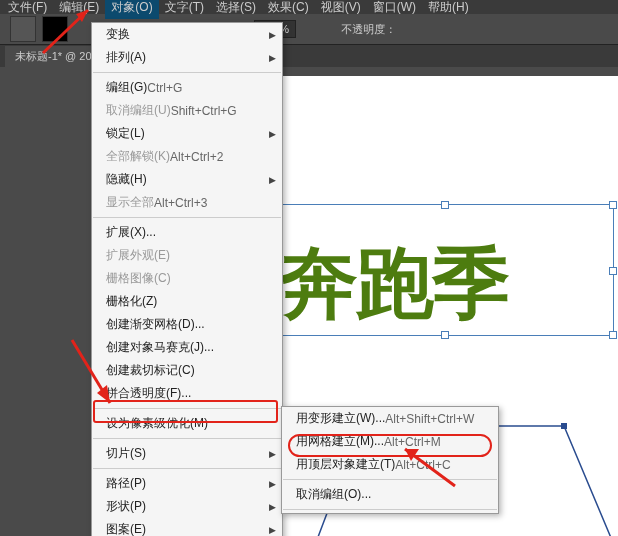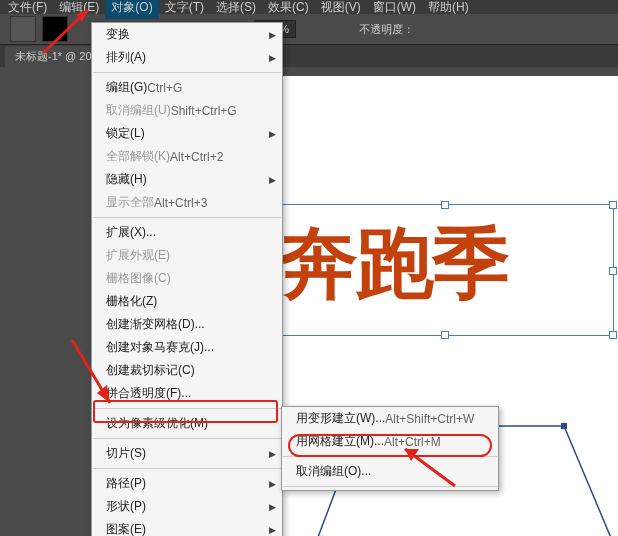--- a/index.html
+++ b/index.html
@@ -2,27 +2,27 @@
 <html><head>
 <meta charset="utf-8">
 <style>
 body{margin:0;font-family:"Microsoft YaHei",sans-serif;font-size:12px;background:#4a4a4a;overflow:hidden;width:618px;height:536px;position:relative}
 .menubar{background:#3a3a3a;height:14px;display:flex;align-items:center;padding-left:2px}
 .menubar span{color:#ccc;padding:3px 6px;cursor:default}
 .menubar span.active{background:#0c4a6e}
 .toolbar{background:#4a4a4a;height:30px;border-bottom:1px solid #222;display:flex;align-items:center;padding-left:10px;gap:6px}
 .tbtn{width:24px;height:24px;background:#555;border:1px solid #333}
 .zoom-box{margin-left:180px;background:#333;color:#ddd;padding:2px 6px;border:1px solid #222;font-size:11px}
-.opacity{color:#ccc;margin-left:57px;font-size:11px}
+.opacity{color:#ccc;margin-left:39px;font-size:11px}
 .tabbar{background:#3a3a3a;height:22px;display:flex;align-items:center;padding-left:5px}
 .tab{color:#ccc;font-size:11px;padding:3px 10px;background:#4a4a4a;border-right:1px solid #222}
 .canvas{position:absolute;left:280px;top:76px;right:0;bottom:0;background:#fff}
 .sel{position:absolute;border:1px solid #4a7eb8}
 .handle{position:absolute;width:6px;height:6px;background:#fff;border:1px solid #4a7eb8}
-.bigtext{position:absolute;left:0;top:136px;font-size:78px;font-weight:900;color:#c2410c;letter-spacing:-2px;white-space:nowrap}
+.bigtext{position:absolute;left:0;top:156px;font-size:78px;font-weight:900;color:#4d7c0f;letter-spacing:-2px;white-space:nowrap}
 .poly{position:absolute;left:30px;top:345px}
 .menu{position:absolute;background:#f5f5f5;border:1px solid #999;box-shadow:2px 2px 6px rgba(0,0,0,.3);font-size:12px}
 .menu1{left:91px;top:22px;width:190px}
 .mi{display:flex;justify-content:flex-start;align-items:center;padding:3px 10px 3px 14px;color:#222;cursor:default;position:relative}
 .mi.dis{color:#999}
 .sep{border-top:1px solid #ccc;margin:3px 1px}
 .arrow{position:absolute;right:6px;font-size:9px;color:#444}
 .sc{color:#666;font-size:12px}
 .menu2{left:281px;top:406px;width:216px}
 .hl{border:2px solid #e2231a;border-radius:3px;position:absolute;pointer-events:none}
@@ -163,20 +163,24 @@
 
 <div class="menu menu2">
   <div class="mi">
       <span>用变形建立(W)...</span>
       <span class="sc">Alt+Shift+Ctrl+W</span>
     </div>
   <div class="mi">
       <span>用网格建立(M)...</span>
       <span class="sc">Alt+Ctrl+M</span>
     </div>
+  <div class="mi">
+      <span>用顶层对象建立(T)</span>
+      <span class="sc">Alt+Ctrl+C</span>
+    </div>
   <div class="sep"></div>
   <div class="mi">
       <span>取消编组(O)...</span>
     </div>
   <div class="sep"></div>
 
 </div>
 
 <div class="hl hl1"></div>
 <div class="circ"></div>

